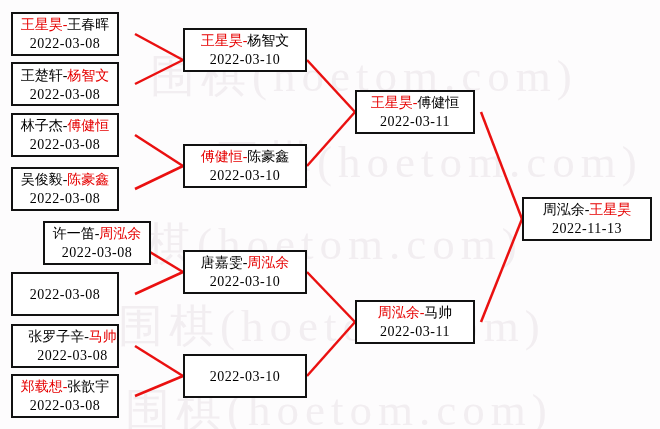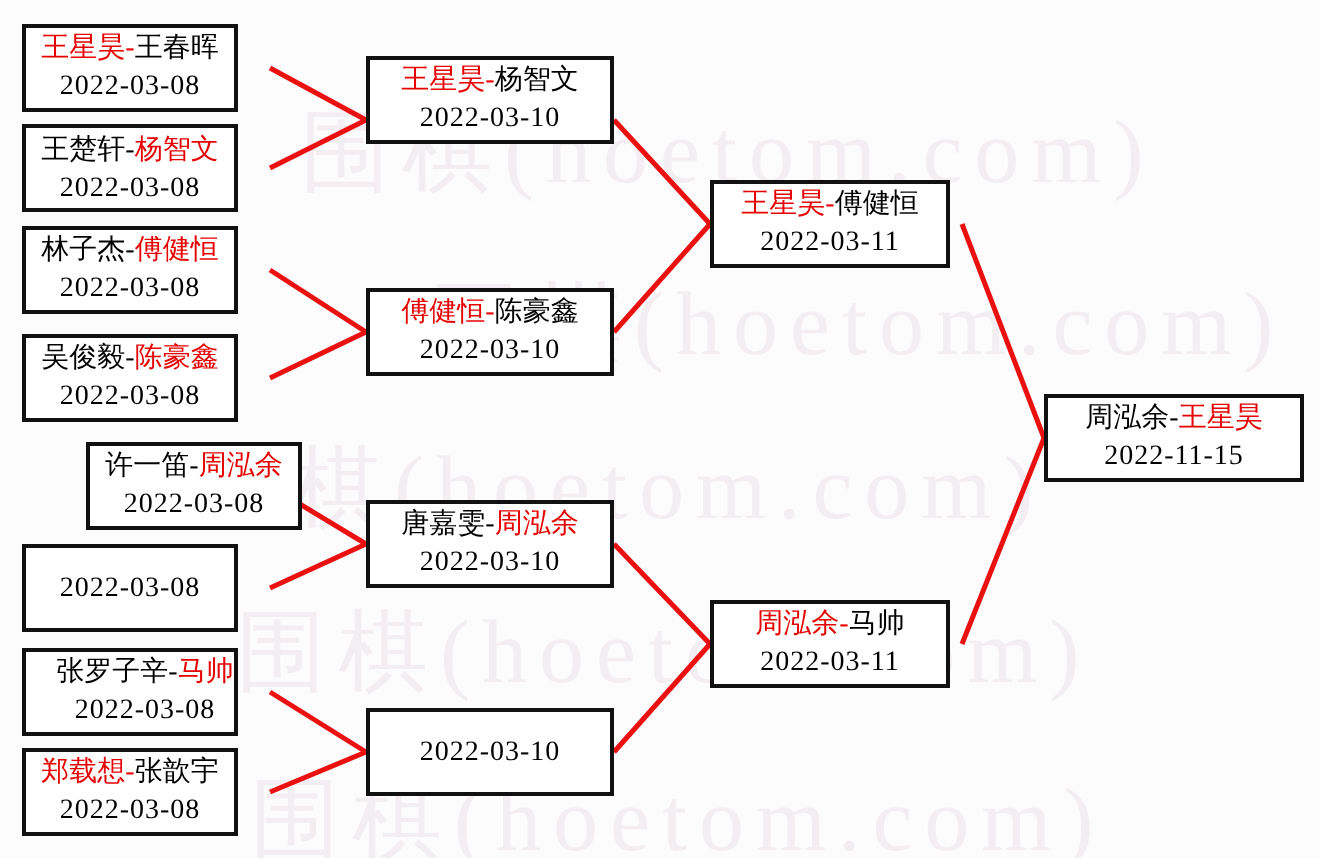--- a/index.html
+++ b/index.html
@@ -108,16 +108,16 @@
     <div class="names"><span style="color: rgb(230, 0, 0);">王星昊</span><span style="color: rgb(230, 0, 0);">-</span><span style="color: rgb(0, 0, 0);">傅健恒</span></div>
     <div class="date">2022-03-11</div>
   </div>
   <div class="box c3" style="top:300px;">
     <div class="names"><span style="color: rgb(230, 0, 0);">周泓余</span><span style="color: rgb(230, 0, 0);">-</span><span style="color: rgb(0, 0, 0);">马帅</span></div>
     <div class="date">2022-03-11</div>
   </div>
 
   <div class="box c4" style="top:197px;">
     <div class="names"><span style="color: rgb(0, 0, 0);">周泓余</span><span style="color: rgb(0, 0, 0);">-</span><span style="color: rgb(230, 0, 0);">王星昊</span></div>
-    <div class="date">2022-11-15</div>
+    <div class="date">2022-11-13</div>
   </div>
 
 </div>
 
 </body></html>

